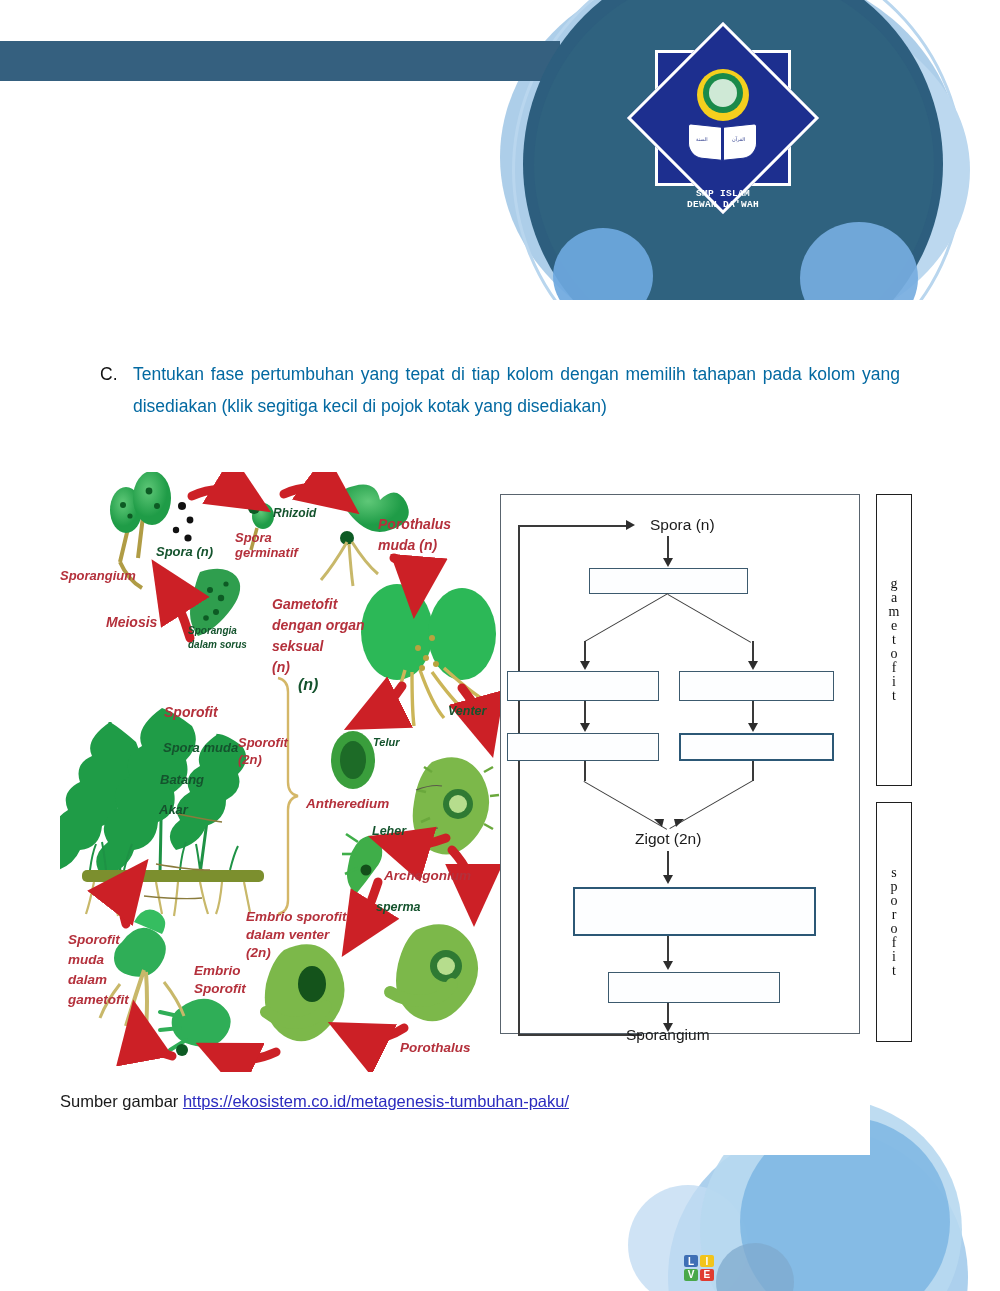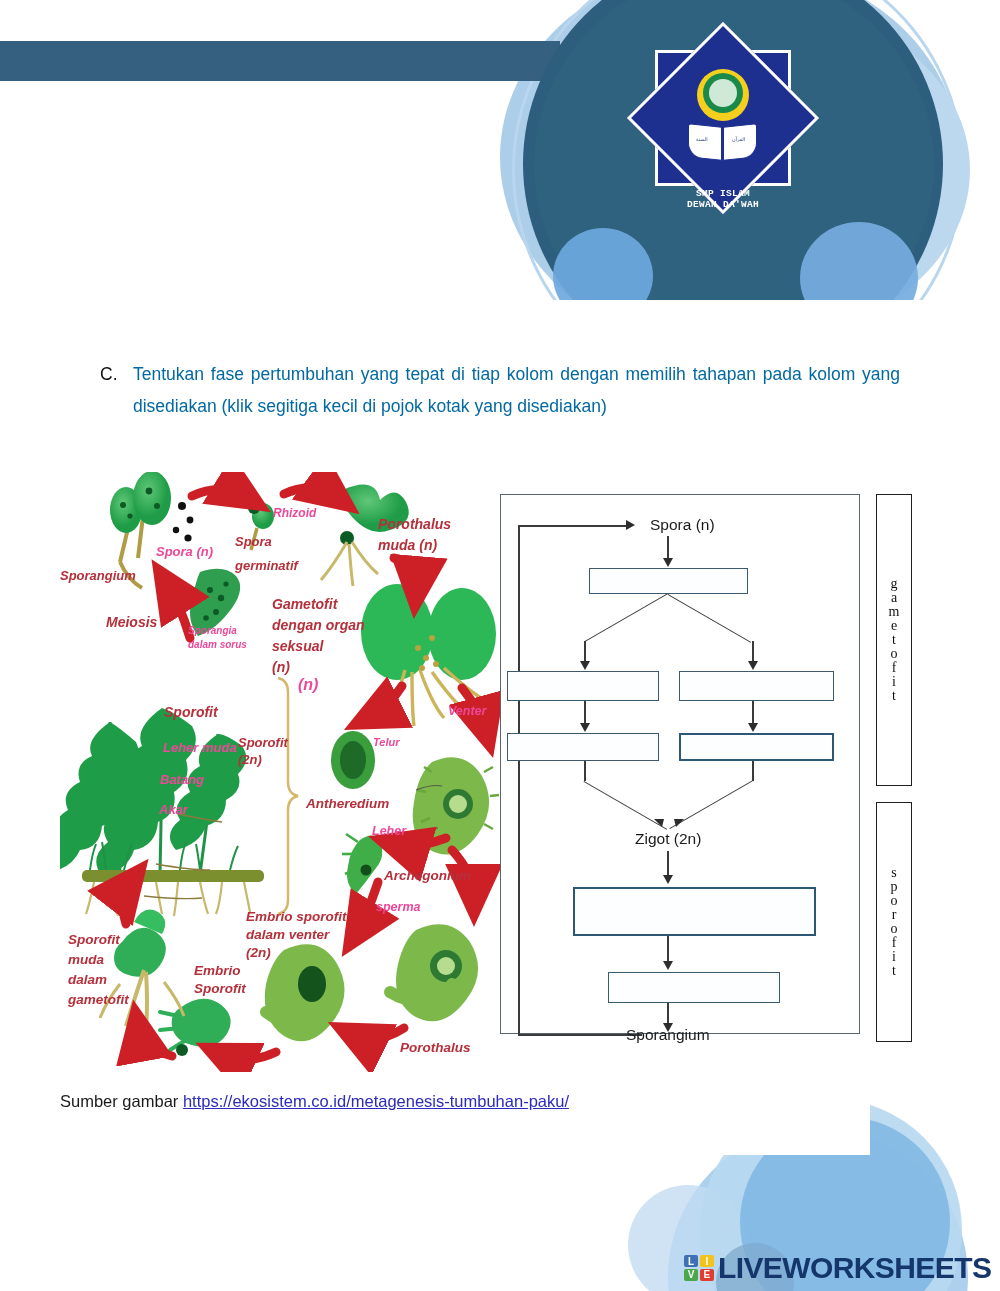--- a/index.html
+++ b/index.html
@@ -54,21 +54,21 @@
   .q-body{flex:1;font-size:17.5px;color:#0369a1;line-height:32px;text-align:justify;}
 
   
   #figure-area{position:absolute;left:60px;top:472px;width:868px;height:600px;}
 
   
   #fern-cycle{position:absolute;left:0;top:0;width:440px;height:600px;}
   .fern-lbl{position:absolute;font-family:"Liberation Sans", sans-serif;font-style:italic;
             font-weight:bold;white-space:pre-line;}
   .lbl-red{color:#b4303b;}
-  .lbl-dark{color:#ec4899;}
+  .lbl-dark{color:#14532d;}
 
   
   #flowchart{position:absolute;left:440px;top:22px;width:428px;height:552px;}
   .fc-frame{position:absolute;left:0;top:0;width:360px;height:540px;
             border:1.6px solid #59646e;box-sizing:border-box;background:transparent;}
   .fc-box{position:absolute;background:#fdfeff;border:1.4px solid #3c5a6e;box-sizing:border-box;}
   .fc-box.thick{border:2.2px solid #2c5876;}
   .fc-text{position:absolute;font-family:"Liberation Sans", sans-serif;font-size:15.5px;color:#1b1b1b;
            white-space:nowrap;}
   .fc-line{position:absolute;background:#3a3a3a;}
@@ -339,35 +339,35 @@
         <path d="M216,580 q-30,14 -56,2"></path>
         <path d="M112,584 q-30,-8 -34,-30"></path>
         <path d="M66,452 q-8,-26 6,-44"></path>
         <path d="M130,166 q-10,-34 -24,-56"></path>
       </g>
     </svg>
 
     
     <div class="fern-lbl lbl-red" style="left:0px;  top:96px;  font-size:13px;">Sporangium</div>
     <div class="fern-lbl lbl-dark" style="left:96px; top:72px;  font-size:13px;">Spora (n)</div>
-    <div class="fern-lbl lbl-red" style="left:175px;top:58px;  font-size:13px;line-height:24px;">Spora
+    <div class="fern-lbl lbl-red" style="left:175px;top:58px;  font-size:13px;line-height:15px;">Spora
 germinatif</div>
     <div class="fern-lbl lbl-dark" style="left:213px;top:34px;  font-size:12px;">Rhizoid</div>
     <div class="fern-lbl lbl-red" style="left:318px;top:42px;  font-size:14px;line-height:21px;">Porothalus
 muda (n)</div>
     <div class="fern-lbl lbl-red" style="left:46px; top:142px; font-size:14px;">Meiosis</div>
     <div class="fern-lbl lbl-dark" style="left:128px;top:152px; font-size:10px;line-height:14px;">Sporangia
 dalam sorus</div>
     <div class="fern-lbl lbl-red" style="left:212px;top:122px; font-size:14px;line-height:21px;">Gametofit
 dengan organ
 seksual
 (n)</div>
     <div class="fern-lbl lbl-dark" style="left:238px;top:204px; font-size:16px;">(n)</div>
     <div class="fern-lbl lbl-red" style="left:104px;top:232px; font-size:14px;">Sporofit</div>
-    <div class="fern-lbl lbl-dark" style="left:103px;top:268px; font-size:13px;">Leher muda</div>
+    <div class="fern-lbl lbl-dark" style="left:103px;top:268px; font-size:13px;">Spora muda</div>
     <div class="fern-lbl lbl-dark" style="left:100px;top:300px; font-size:13px;">Batang</div>
     <div class="fern-lbl lbl-dark" style="left:99px; top:330px; font-size:13px;">Akar</div>
     <div class="fern-lbl lbl-red" style="left:178px;top:262px; font-size:13px;line-height:17px;">Sporofit
 (2n)</div>
     <div class="fern-lbl lbl-red" style="left:246px;top:324px; font-size:13.5px;">Antheredium</div>
     <div class="fern-lbl lbl-dark" style="left:313px;top:264px; font-size:11px;">Telur</div>
     <div class="fern-lbl lbl-dark" style="left:388px;top:232px; font-size:12.5px;">Venter</div>
     <div class="fern-lbl lbl-dark" style="left:312px;top:352px; font-size:12.5px;">Leher</div>
     <div class="fern-lbl lbl-red" style="left:324px;top:396px; font-size:13.5px;">Archegonium</div>
     <div class="fern-lbl lbl-dark" style="left:316px;top:428px; font-size:12.5px;">sperma</div>
@@ -477,14 +477,13 @@
   <div class="f-white"></div>
 </div>
 
 <div id="liveworksheets-logo">
   <div class="lw-grid">
     <div class="lw-cell lw-l">L</div>
     <div class="lw-cell lw-i">I</div>
     <div class="lw-cell lw-v">V</div>
     <div class="lw-cell lw-e">E</div>
   </div>
-  <div class="lw-word">LIVEWORKSHEETS</div>
 </div>
 
 </body></html>

